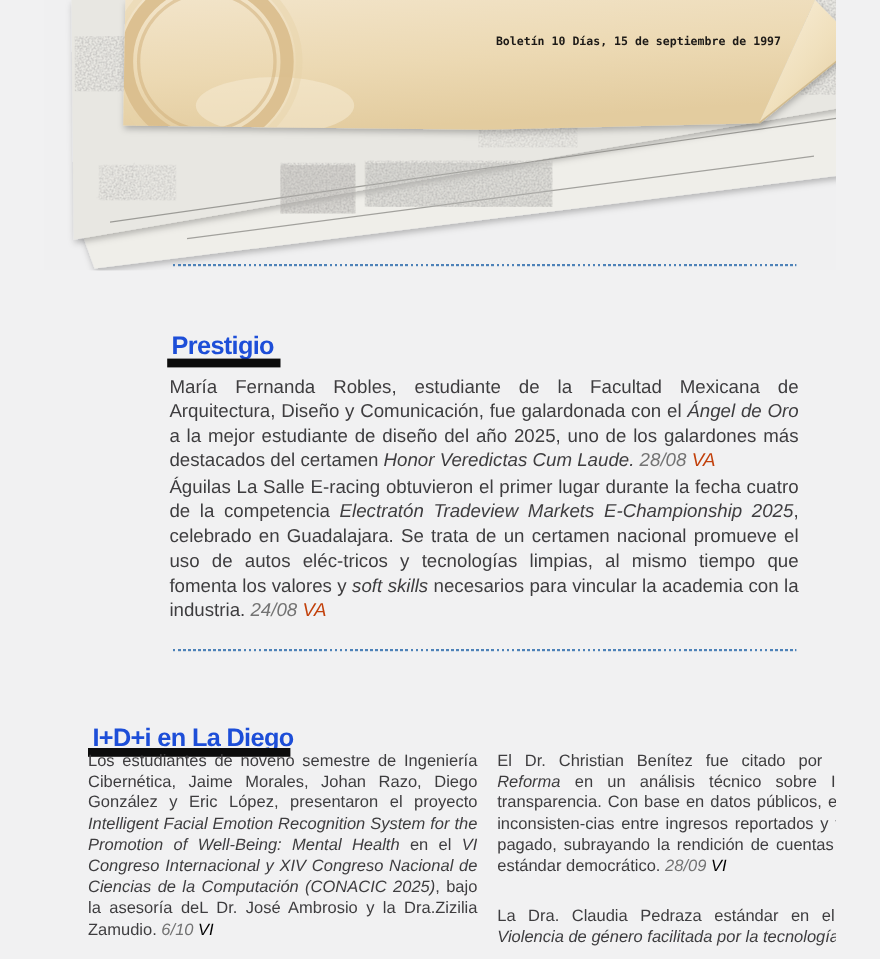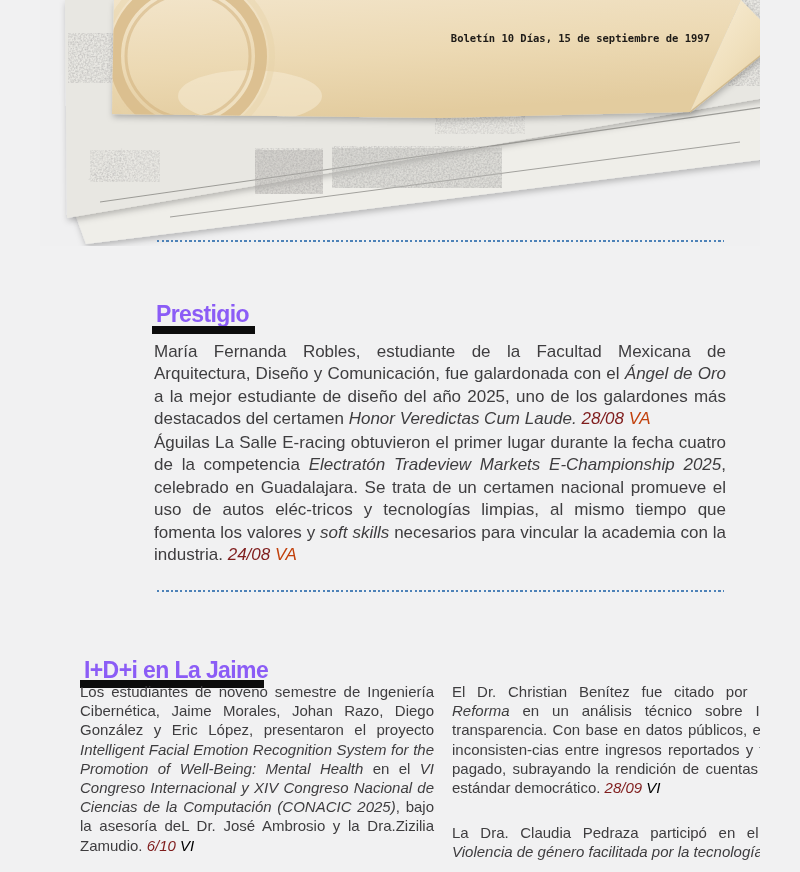--- a/index.html
+++ b/index.html
@@ -18,42 +18,42 @@
   .dashed-sep{
     position:absolute;left:117px;width:567px;height:2px;
     background:repeating-linear-gradient(90deg,#4d82b8 0 2.5px,rgba(0,0,0,0) 2.5px 4.6px);
   }
   .sep-1{top:240px;}
   .sep-2{top:590px;}
 
   
   .sec-title{
     position:absolute;margin:4px;font-weight:700;font-size:23px;line-height:26px;
-    color:#8b5cf6;letter-spacing:-0.6px;white-space:nowrap;
+    color:#1d4ed8;letter-spacing:-0.6px;white-space:nowrap;
   }
   .title-prestigio{top:297px;left:112px;}
   .title-idi{top:653px;left:40px;}
   .title-bar{position:absolute;height:8px;background:#0c0c0c;}
   .bar-1{top:326px;left:112px;width:103px;}
   .bar-2{top:680px;left:40px;width:184px;}
 
   
   .para{position:absolute;margin:0;color:#3e3d3f;text-align:justify;}
   .sec1-para{left:114px;width:572px;font-size:17px;line-height:22.4px;}
   .p-1{top:341px;}
   .p-2{top:432px;}
   .col{position:absolute;top:682px;}
   .col-left{left:40px;width:354px;}
   .col-right{left:412px;width:349px;}
   .col .para{position:static;font-size:15px;line-height:19.2px;}
   .col .para + .para{margin-top:26px;}
 
   .run-n{font-style:normal;}
   .run-i{font-style:italic;}
-  .run-date{font-style:italic;color:#7f1d1d;}
+  .run-date{font-style:italic;color:#737373;}
   .run-va{font-style:italic;color:#c2410c;}
   .run-vi{font-style:italic;color:#000000;}
 </style>
 </head>
 <body>
 
 <div class="page">
 
   <div class="collage">
     <svg width="800" height="246" viewBox="0 0 800 246">
@@ -131,24 +131,24 @@
   <div class="dashed-sep sep-1"></div>
 
   <h2 class="sec-title title-prestigio">Prestigio</h2>
   <div class="title-bar bar-1"></div>
 
   <p class="para sec1-para p-1"><span class="run-n">María Fernanda Robles, estudiante de la Facultad Mexicana de Arquitectura, Diseño y Comunicación, fue galardonada con el </span><span class="run-i">Ángel de Oro</span><span class="run-n"> a la mejor estudiante de diseño del año 2025, uno de los galardones más destacados del certamen </span><span class="run-i">Honor Veredictas Cum Laude.</span><span class="run-n"> </span><span class="run-date">28/08</span><span class="run-n"> </span><span class="run-va">VA</span></p>
   <p class="para sec1-para p-2"><span class="run-n">Águilas La Salle E-racing obtuvieron el primer lugar durante la fecha cuatro de la competencia </span><span class="run-i">Electratón Tradeview Markets E-Championship 2025</span><span class="run-n">, celebrado en Guadalajara. Se trata de un certamen nacional promueve el uso de autos eléc-tricos y tecnologías limpias, al mismo tiempo que fomenta los valores y </span><span class="run-i">soft skills</span><span class="run-n"> necesarios para vincular la academia con la industria. </span><span class="run-date">24/08</span><span class="run-n"> </span><span class="run-va">VA</span></p>
 
   <div class="dashed-sep sep-2"></div>
 
-  <h2 class="sec-title title-idi">I+D+i en La Jaime</h2>
+  <h2 class="sec-title title-idi">I+D+i en La Diego</h2>
   <div class="title-bar bar-2"></div>
 
   <div class="col col-left">
     <p class="para"><span class="run-n">Los estudiantes de noveno semestre de Ingeniería Cibernética, Jaime Morales, Johan Razo, Diego González y Eric López, presentaron el proyecto </span><span class="run-i">Intelligent Facial Emotion Recognition System for the Promotion of Well-Being: Mental Health</span><span class="run-n"> en el </span><span class="run-i">VI Congreso Internacional y XIV Congreso Nacional de Ciencias de la Computación (CONACIC 2025)</span><span class="run-n">, bajo la asesoría deL Dr. José Ambrosio y la Dra.Zizilia Zamudio. </span><span class="run-date">6/10</span><span class="run-n"> </span><span class="run-vi">VI</span></p>
   </div>
   <div class="col col-right">
     <p class="para"><span class="run-n">El Dr. Christian Benítez fue citado por </span><span class="run-i">Grupo Reforma</span><span class="run-n"> en un análisis técnico sobre ISR y transparencia. Con base en datos públicos, expuso inconsisten-cias entre ingresos reportados y tributo pagado, subrayando la rendición de cuentas como estándar democrático. </span><span class="run-date">28/09</span><span class="run-n"> </span><span class="run-vi">VI</span></p>
-    <p class="para"><span class="run-n">La Dra. Claudia Pedraza participó en el </span><span class="run-i">Foro Violencia de género facilitada por la tecnología</span></p>
+    <p class="para"><span class="run-n">La Dra. Claudia Pedraza estándar en el </span><span class="run-i">Foro Violencia de género facilitada por la tecnología</span></p>
   </div>
 
 </div>
 
 </body></html>

